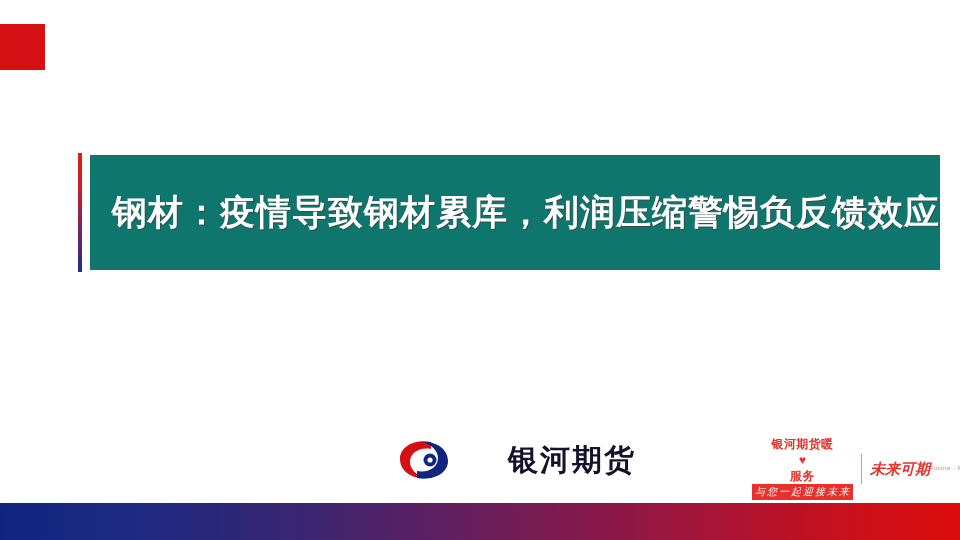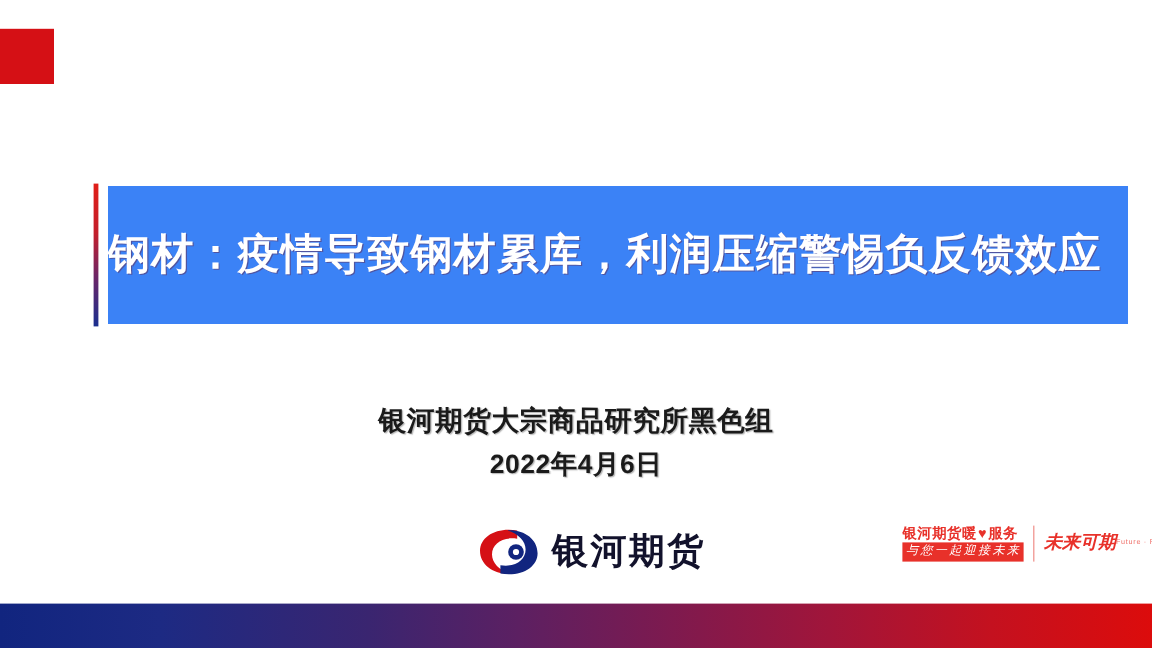--- a/index.html
+++ b/index.html
@@ -44,24 +44,24 @@
     width: 4px;
     height: 119px;
     background: linear-gradient(to bottom, #e01e18 0%, #c31f2c 35%, #6d2566 65%, #1a2f8f 100%);
   }
   .title-banner {
     position: absolute;
     left: 12px;
     top: 2px;
     width: 850px;
     height: 115px;
-    background: #3b82f6;
-    display: flex;
-    align-items: center;
-    justify-content: flex-start;
+    background: #0f766e;
+    display: flex;
+    align-items: center;
+    justify-content: flex-end;
   }
   .title-text {
     color: #ffffff;
     font-size: 35px;
     font-weight: bold;
     letter-spacing: 1px;
     line-height: 1.1;
     white-space: nowrap;
     text-shadow: 1px 1px 0 rgba(120,0,0,0.35);
   }
@@ -105,20 +105,21 @@
     width: 52px;
     height: 44px;
     display: block;
   }
   .logo-word {
     color: #12122c;
     font-size: 30px;
     font-weight: bold;
     letter-spacing: 2px;
     line-height: 1;
+    margin-left: 48px;
   }
 
   
   .slogan-wrap {
     position: absolute;
     left: 752px;
     top: 437px;
     display: flex;
     align-items: center;
     gap: 8px;
@@ -131,20 +132,21 @@
   .slogan-line1 {
     color: #e8312a;
     font-size: 12px;
     font-weight: bold;
     letter-spacing: 0.4px;
     line-height: 15px;
     white-space: nowrap;
     display: flex;
     align-items: center;
     gap: 1px;
+    flex-direction: column;
   }
   .slogan-heart {
     color: #e8312a;
     font-size: 12px;
     line-height: 15px;
   }
   .slogan-line2 {
     background: #e8312a;
     color: #ffffff;
     font-size: 10px;
@@ -199,24 +201,20 @@
 
   <div class="corner-block"></div>
 
   <div class="title-group">
     <div class="title-accent-bar"></div>
     <div class="title-banner">
       <div class="title-text">钢材：疫情导致钢材累库，利润压缩警惕负反馈效应</div>
     </div>
   </div>
 
-  <div class="subtitle-block">
-    <div class="subtitle-org">银河期货大宗商品研究所黑色组</div>
-    <div class="subtitle-date">2022年4月6日</div>
-  </div>
 
   <div class="logo-wrap">
     <svg class="logo-mark" viewBox="0 0 52 44" aria-hidden="true">
       <path d="M33 4 C16 1, 2 9, 2 21 C2 33, 14 41, 27 40 C18 37, 12 31, 12 24 C12 15, 21 9, 33 11 Z" fill="#d51015"></path>
       <path d="M19 40 C36 43, 50 35, 50 23 C50 11, 38 3, 25 4 C34 7, 40 13, 40 20 C40 29, 31 35, 19 33 Z" fill="#11257f"></path>
       <circle cx="32" cy="22" r="6.5" fill="#11257f"></circle>
       <circle cx="32" cy="22" r="2.6" fill="#ffffff"></circle>
     </svg>
     <span class="logo-word">银河期货</span>
   </div>

